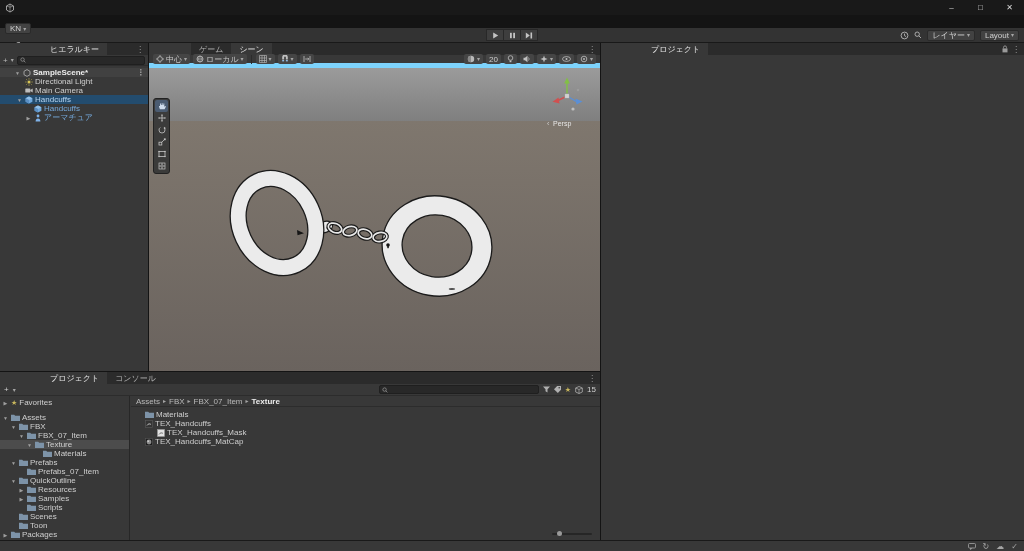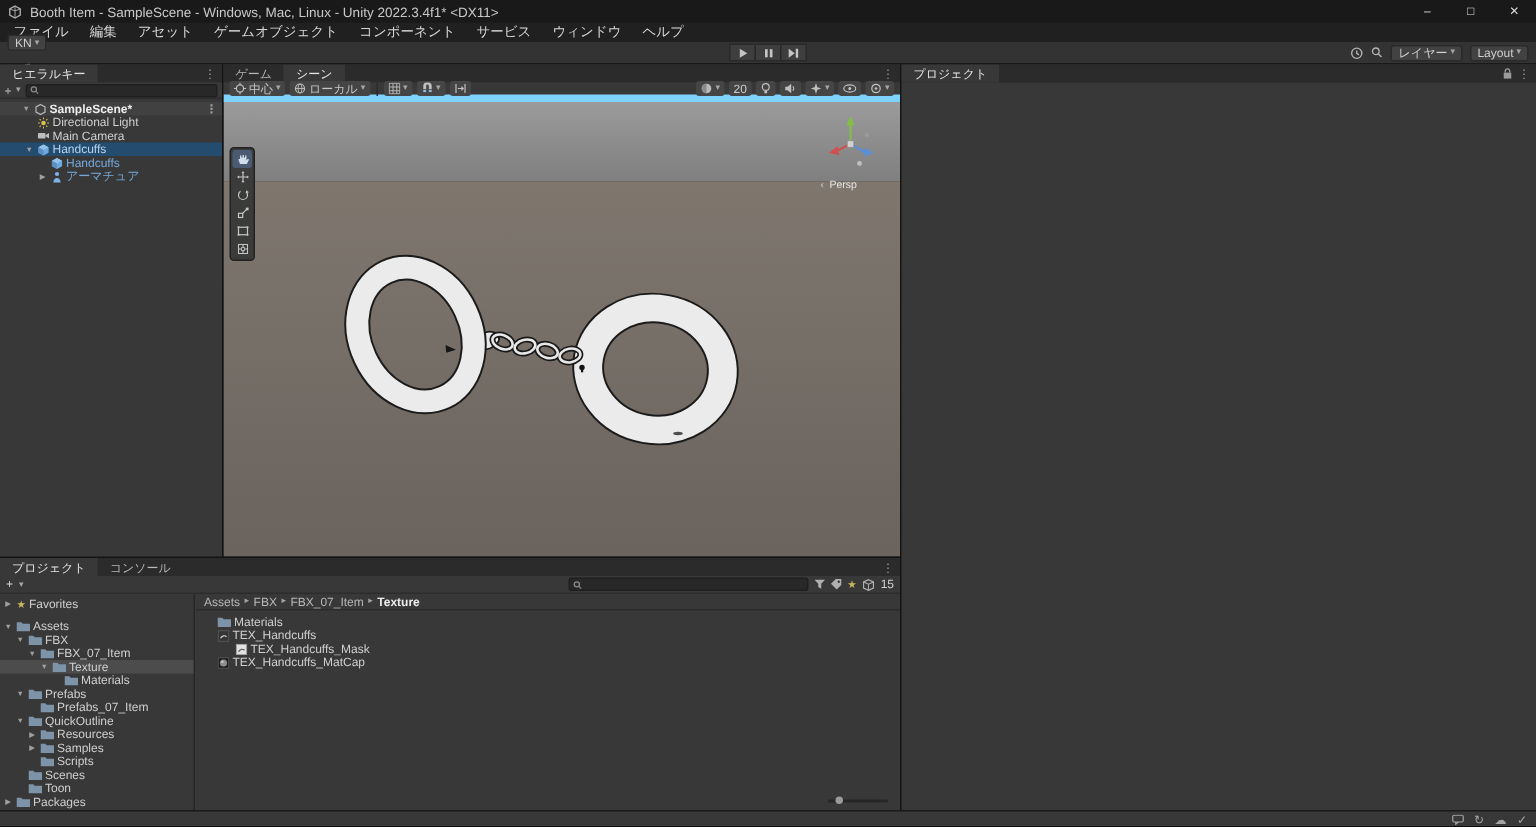--- a/index.html
+++ b/index.html
@@ -28,21 +28,21 @@
   .caret{ font-size:6px; color:#a5a5a5; line-height:1; }
   .glyph{ color:#b5b5b5; }
 
   
   .panel{ position:absolute; background:#383838; overflow:hidden; }
   .panel-hierarchy{ left:0; top:43px; width:148px; height:328px; }
   .panel-scene{ left:149px; top:43px; width:451px; height:328px; }
   .panel-inspector{ left:601px; top:43px; width:423px; height:497px; }
   .panel-project{ left:0; top:372px; width:600px; height:168px; }
 
-  .tabstrip{ height:12px; background:#2b2b2b; display:flex; align-items:stretch; font-size:8px; color:#b5b5b5; white-space:nowrap;}
+  .tabstrip{ height:12px; background:#2b2b2b; display:flex; align-items:stretch; font-size:8px; color:#b5b5b5; white-space:nowrap;margin-left:42px;}
   .tab{ display:flex; align-items:center; gap:3px; padding:0 8px; }
   .tab.active{ background:#383838; color:#e4e4e4; }
   .strip-right{ margin-left:auto; display:flex; align-items:center; gap:4px; padding-right:4px; color:#9a9a9a; }
   .dots{ font-size:8px; color:#9a9a9a; }
 
   
   .hier-toolbar{ height:11px; display:flex; align-items:center; gap:3px; padding:0 3px; background:#383838; border-bottom:1px solid #2d2d2d; color:#bbb; }
   .search-box{ flex:1; height:9px; background:#282828; border:1px solid #1f1f1f; border-radius:2px; display:flex; align-items:center; gap:2px; padding:0 2px; }
   .tree{ padding-top:2px; font-size:8px; color:#cfcfcf; }
   .trow{ height:9px; display:flex; align-items:center; gap:2px; white-space:nowrap; overflow:hidden; }
@@ -94,38 +94,27 @@
 
 <div class="app">
 
   <div class="bar titlebar">
     <span class="ic">
       <svg width="10" height="10" viewBox="0 0 10 10">
           <path d="M5 1l3.5 2v4L5 9 1.5 7V3z" fill="none" stroke="#b0b0b0" stroke-width="0.9"></path>
           <path d="M5 1v3.2L1.5 3M5 4.2L8.5 3M5 4.2V9" stroke="#b0b0b0" stroke-width="0.6" fill="none"></path>
         </svg>
     </span>
-    <span>Booth Item - SampleScene - Windows, Mac, Linux - Unity 2022.3.4f1* &lt;DX11&gt;</span>
     <div class="win-controls">
       <span class="win-btn">–</span>
       <span class="win-btn">□</span>
       <span class="win-btn">✕</span>
     </div>
   </div>
 
-  <div class="bar menubar">
-    <span class="menu-item">ファイル</span>
-    <span class="menu-item">編集</span>
-    <span class="menu-item">アセット</span>
-    <span class="menu-item">ゲームオブジェクト</span>
-    <span class="menu-item">コンポーネント</span>
-    <span class="menu-item">サービス</span>
-    <span class="menu-item">ウィンドウ</span>
-    <span class="menu-item">ヘルプ</span>
-  </div>
 
   <div class="bar toolbar">
     <div class="tb-left">
       <div class="tb-btn">
         <span>KN</span>
         <span class="caret">▾</span>
       </div>
       <span class="glyph">☁</span>
     </div>
     <div class="play-cluster">

